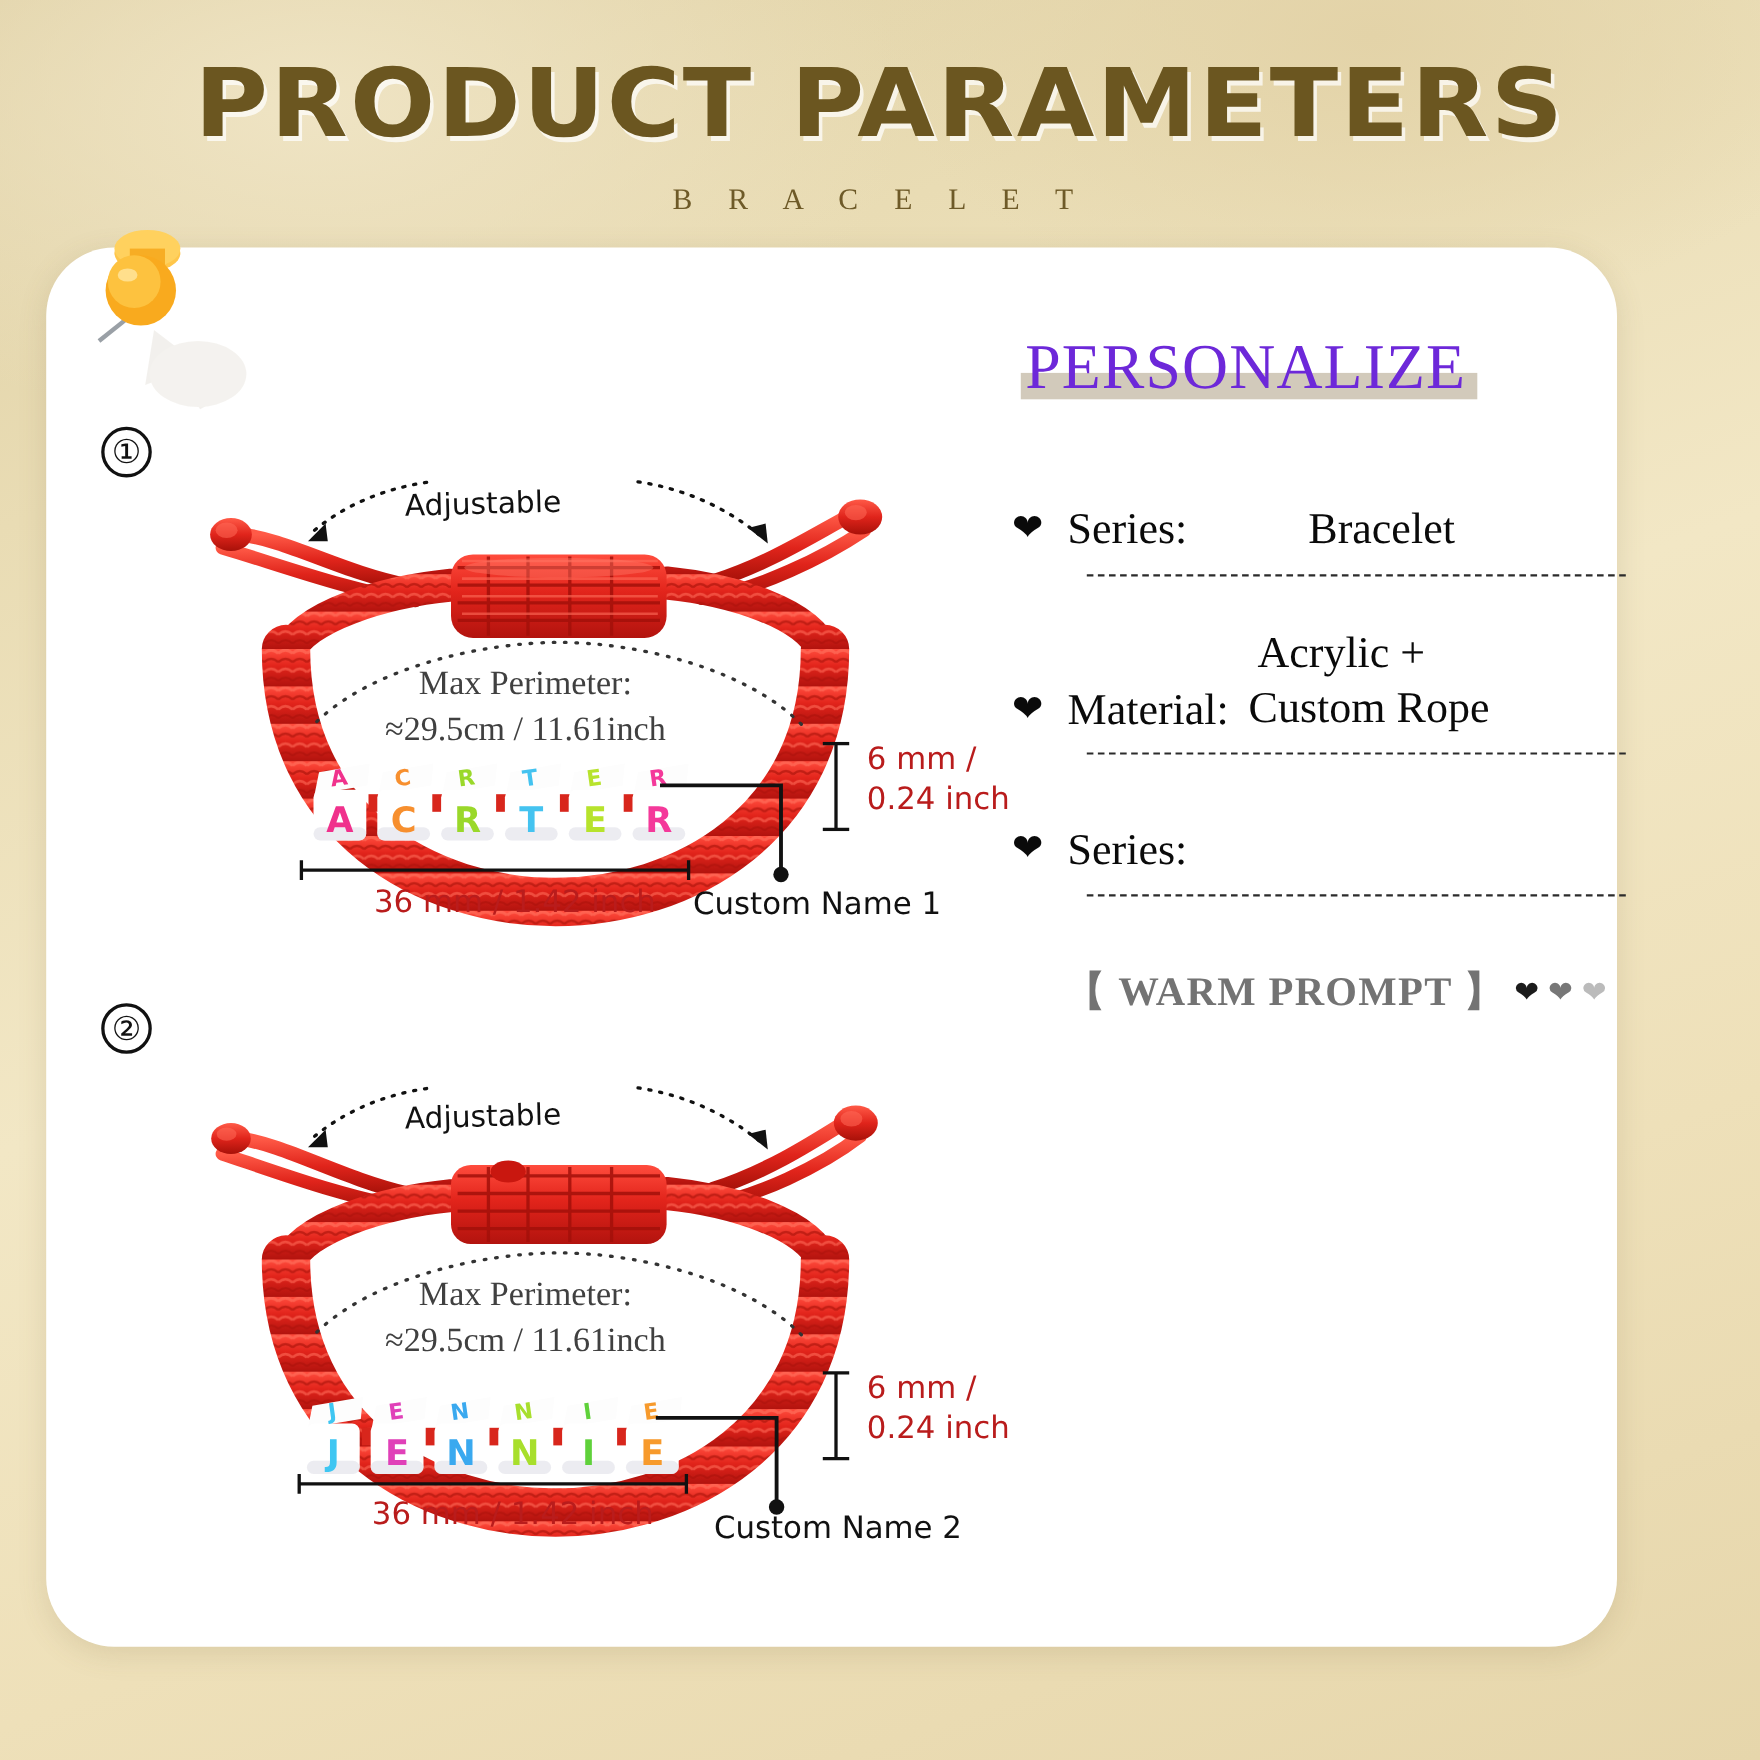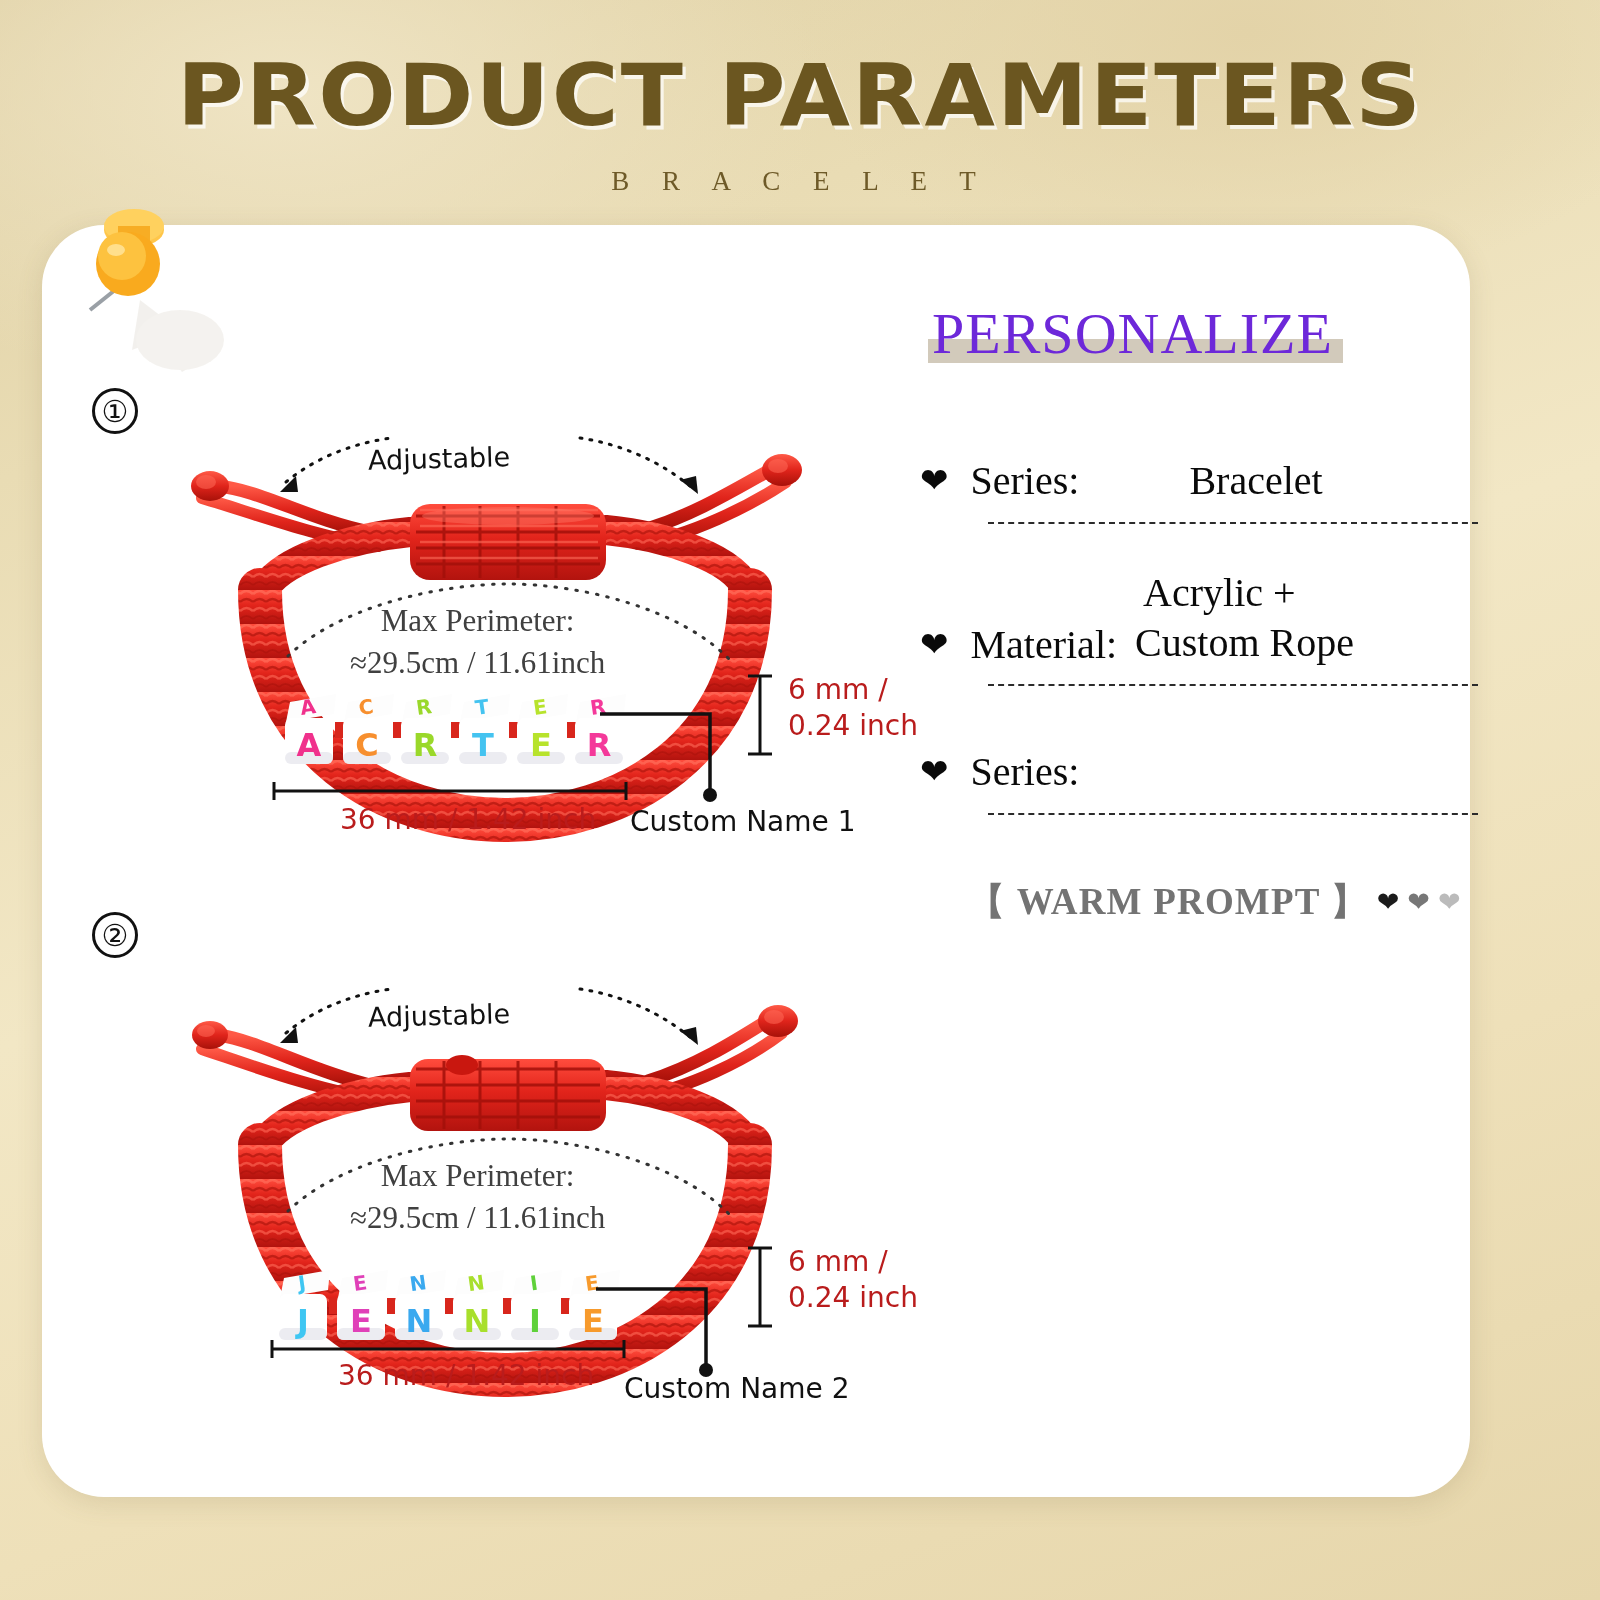--- a/index.html
+++ b/index.html
@@ -378,21 +378,21 @@
 </svg>
 <div class="dimlbl" style="left:788px; top:1244px;">
   <div>6 mm /</div>
   <div>0.24 inch</div>
 </div>
 
 <svg class="unit" style="left:596px; top:1275px;" width="160" height="110" viewBox="0 0 160 110">
   <path d="M0 14 H110 V92" stroke="#111" stroke-width="3.5" fill="none"></path>
   <circle cx="110" cy="95" r="7" fill="#111"></circle>
 </svg>
-<div class="customlbl" style="left:624px; top:1372px;">Custom Name 2</div>
+<div class="customlbl" style="left:649px; top:1372px;">Custom Name 2</div>
 
 <svg class="unit" style="left:268px; top:1338px;" width="360" height="22" viewBox="0 0 360 22">
   <line x1="4" y1="11" x2="356" y2="11" stroke="#111" stroke-width="3"></line>
   <line x1="4" y1="2" x2="4" y2="20" stroke="#111" stroke-width="3"></line>
   <line x1="356" y1="2" x2="356" y2="20" stroke="#111" stroke-width="3"></line>
 </svg>
 <div class="dimlbl" style="left:338px; top:1358px;">36 mm / 1.42 inch</div>
 
 <div id="right">
 

